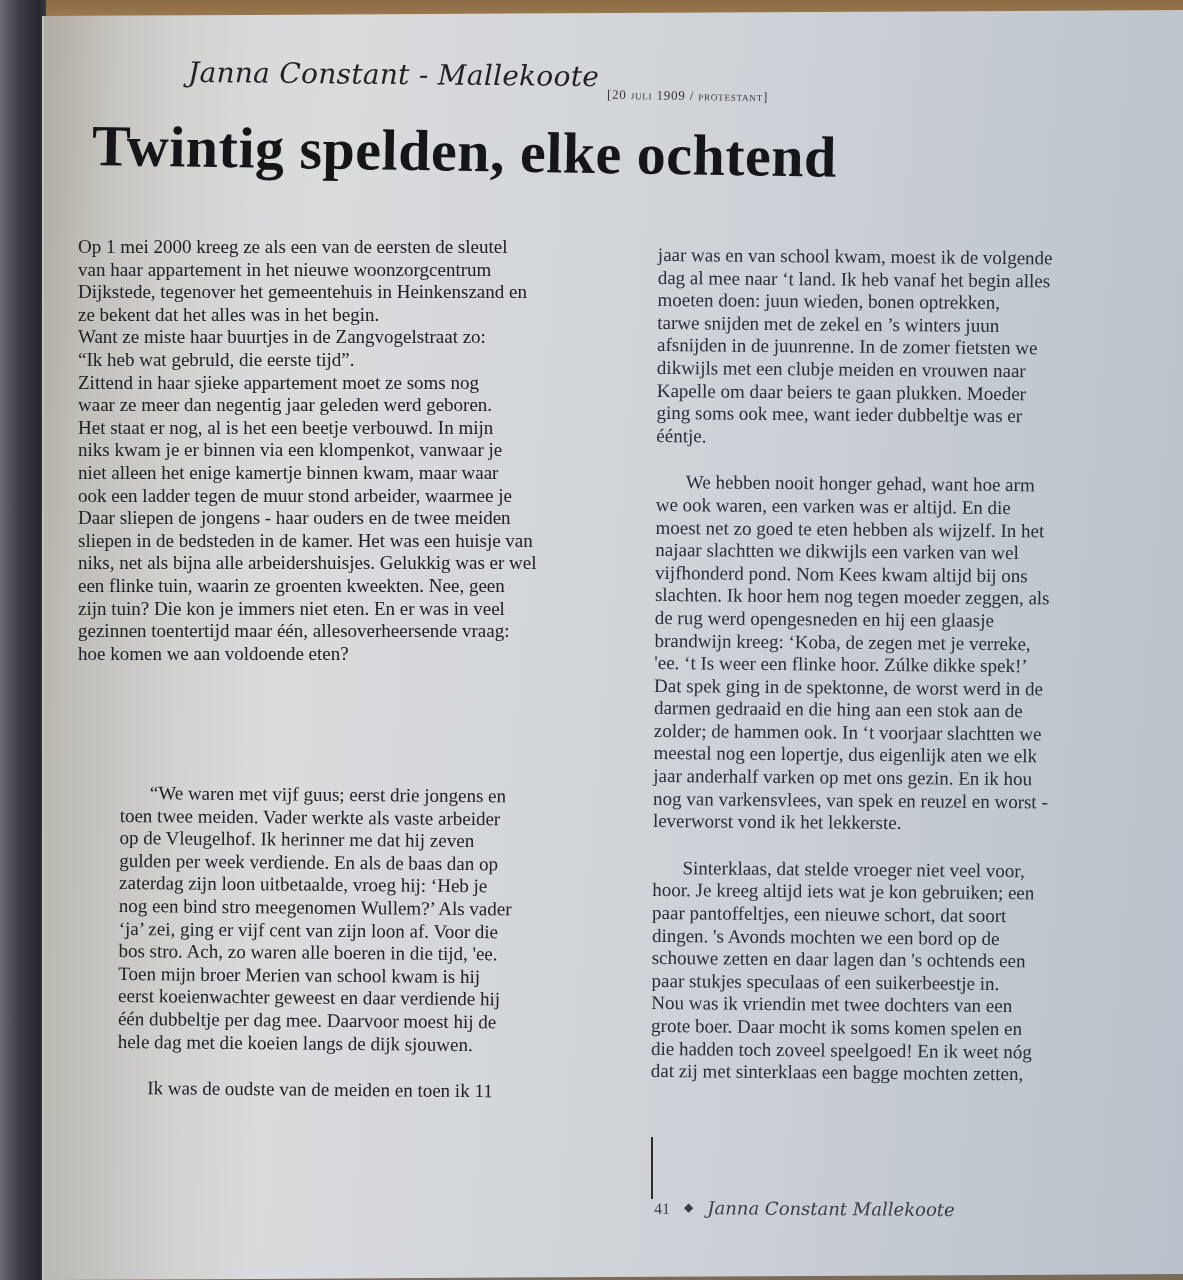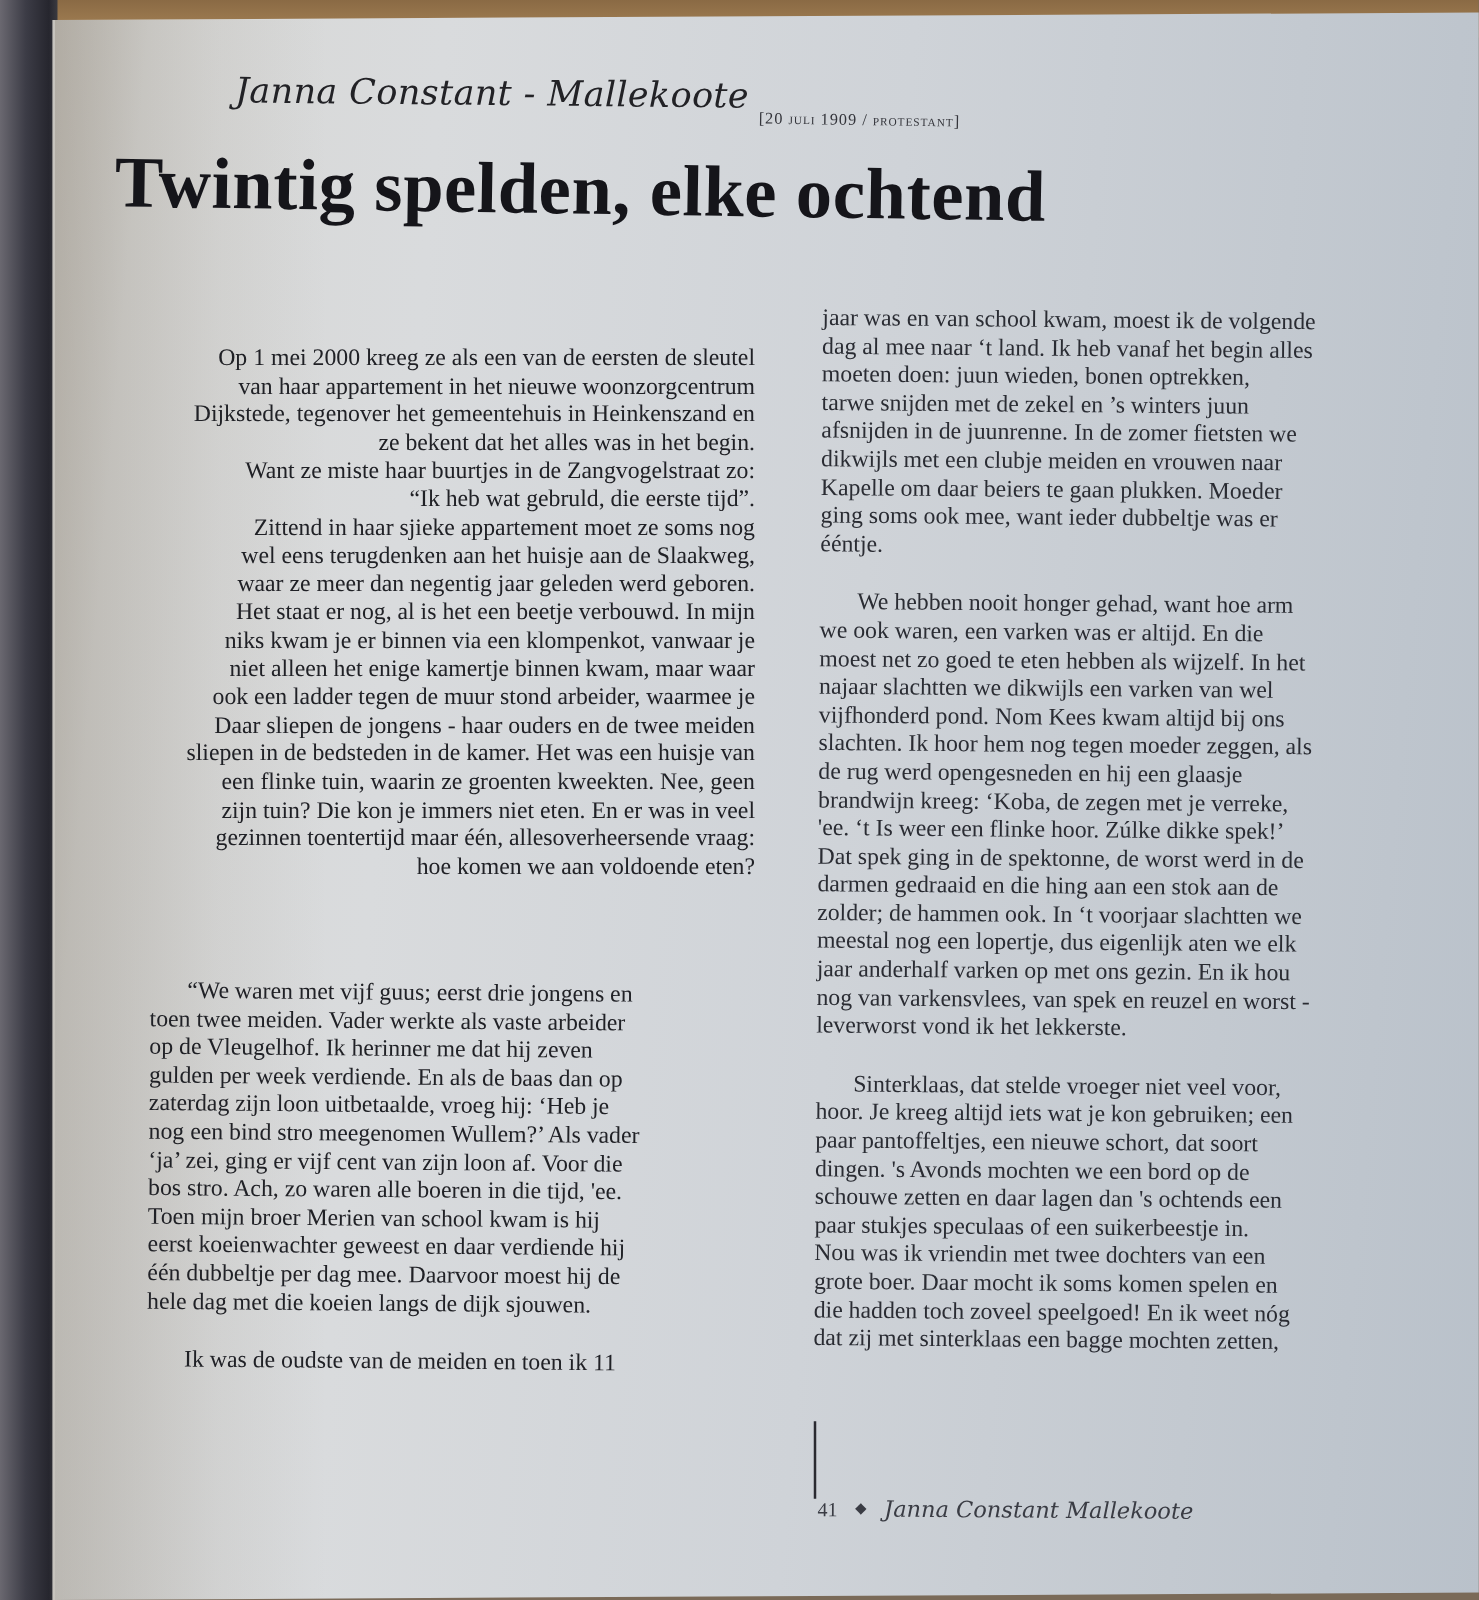--- a/index.html
+++ b/index.html
@@ -81,22 +81,20 @@
     .column {
       position: absolute;
       font-family: "Liberation Serif", serif;
       font-size: 19px;
       line-height: 22.6px;
       color: #202126;
     }
     .col-left-intro {
       left: 78px; top: 236px;
       width: 526px;
-      text-align: right;
-      margin-top: 40px;
     }
     .col-left-intro .line {
       display: block;
       white-space: nowrap;
     }
     .col-left-quote {
       left: 120px; top: 782px;
       width: 462px;
     }
     .col-right {
@@ -167,28 +165,28 @@
 <h1 class="headline" style="margin:0;">Twintig spelden, elke ochtend</h1>
 
 <div class="column col-left-intro">
   <span class="line" style="padding-right:0px;">Op 1 mei 2000 kreeg ze als een van de eersten de sleutel</span>
   <span class="line">van haar appartement in het nieuwe woonzorgcentrum</span>
   <span class="line">Dijkstede, tegenover het gemeentehuis in Heinkenszand en</span>
   <span class="line">ze bekent dat het alles was in het begin.</span>
   <span class="line">Want ze miste haar buurtjes in de Zangvogelstraat zo:</span>
   <span class="line">“Ik heb wat gebruld, die eerste tijd”.</span>
   <span class="line">Zittend in haar sjieke appartement moet ze soms nog</span>
-  <span class="line">wel eens terugdenken aan het huisje aan de Slaakweg,</span>
   <span class="line">waar ze meer dan negentig jaar geleden werd geboren.</span>
   <span class="line">Het staat er nog, al is het een beetje verbouwd. In mijn</span>
   <span class="line">niks kwam je er binnen via een klompenkot, vanwaar je</span>
   <span class="line">niet alleen het enige kamertje binnen kwam, maar waar</span>
   <span class="line">ook een ladder tegen de muur stond arbeider, waarmee je</span>
   <span class="line">Daar sliepen de jongens - haar ouders en de twee meiden</span>
   <span class="line">sliepen in de bedsteden in de kamer. Het was een huisje van</span>
+  <span class="line">niks, net als bijna alle arbeidershuisjes. Gelukkig was er wel</span>
   <span class="line">een flinke tuin, waarin ze groenten kweekten. Nee, geen</span>
   <span class="line">zijn tuin? Die kon je immers niet eten. En er was in veel</span>
   <span class="line">gezinnen toentertijd maar één, allesoverheersende vraag:</span>
   <span class="line">hoe komen we aan voldoende eten?</span>
 </div>
 
 <div class="column col-left-quote">
   <p class="para indent">
     <span class="line">“We waren met vijf guus; eerst drie jongens en</span>
     <span class="line">toen twee meiden. Vader werkte als vaste arbeider</span>

